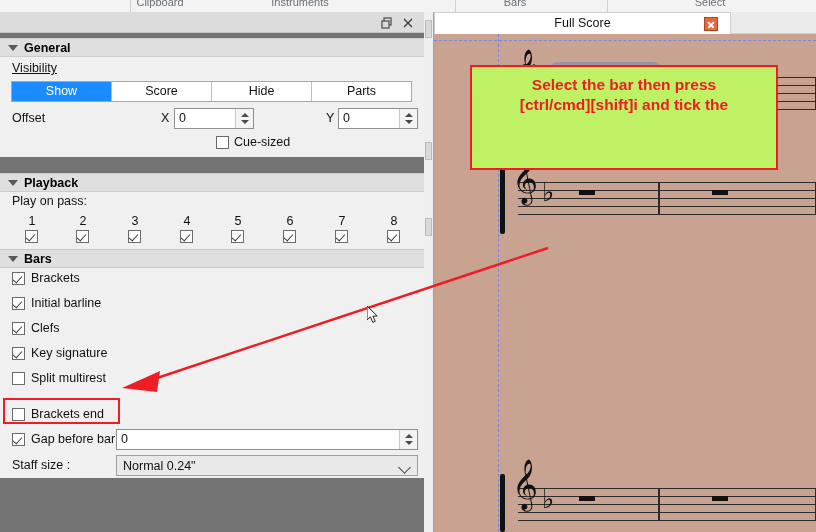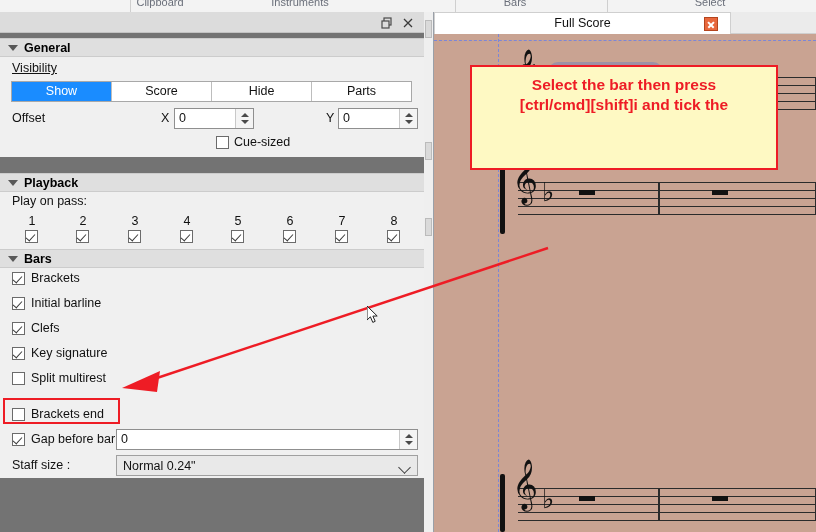--- a/index.html
+++ b/index.html
@@ -89,21 +89,21 @@
   .barline{position:absolute;width:1.5px;background:#2b2b2b;}
   .clef{position:absolute;font-size:44px;line-height:1;color:#111;font-family:"DejaVu Sans",sans-serif;}
   .flatsym{position:absolute;font-size:26px;line-height:1;color:#111;font-family:"DejaVu Sans",sans-serif;}
   .rest{position:absolute;width:16px;height:5px;background:#111;}
   .barnum{position:absolute;font-size:17px;color:#111;font-family:"Liberation Serif",serif;}
 
   .sel-rect{position:absolute;background:rgba(120,132,182,0.55);border-radius:10px;}
   .sel-rest{position:absolute;width:16px;height:6px;background:#0b3fe0;}
 
   
-  .callout{position:absolute;background:#fef9c3;border:2px solid #ee1c25;box-sizing:border-box;text-align:center;
+  .callout{position:absolute;background:#bef264;border:2px solid #ee1c25;box-sizing:border-box;text-align:center;
            color:#ee1c25;font-weight:bold;font-size:15.5px;line-height:1.32;padding:8px 6px 6px 6px;}
   .arrow-svg{position:absolute;left:0;top:0;width:816px;height:532px;pointer-events:none;}
   .cursor{position:absolute;width:12px;height:19px;}
 </style>
 </head>
 <body>
 
 <div class="root">
 
   <div class="ribbon">

